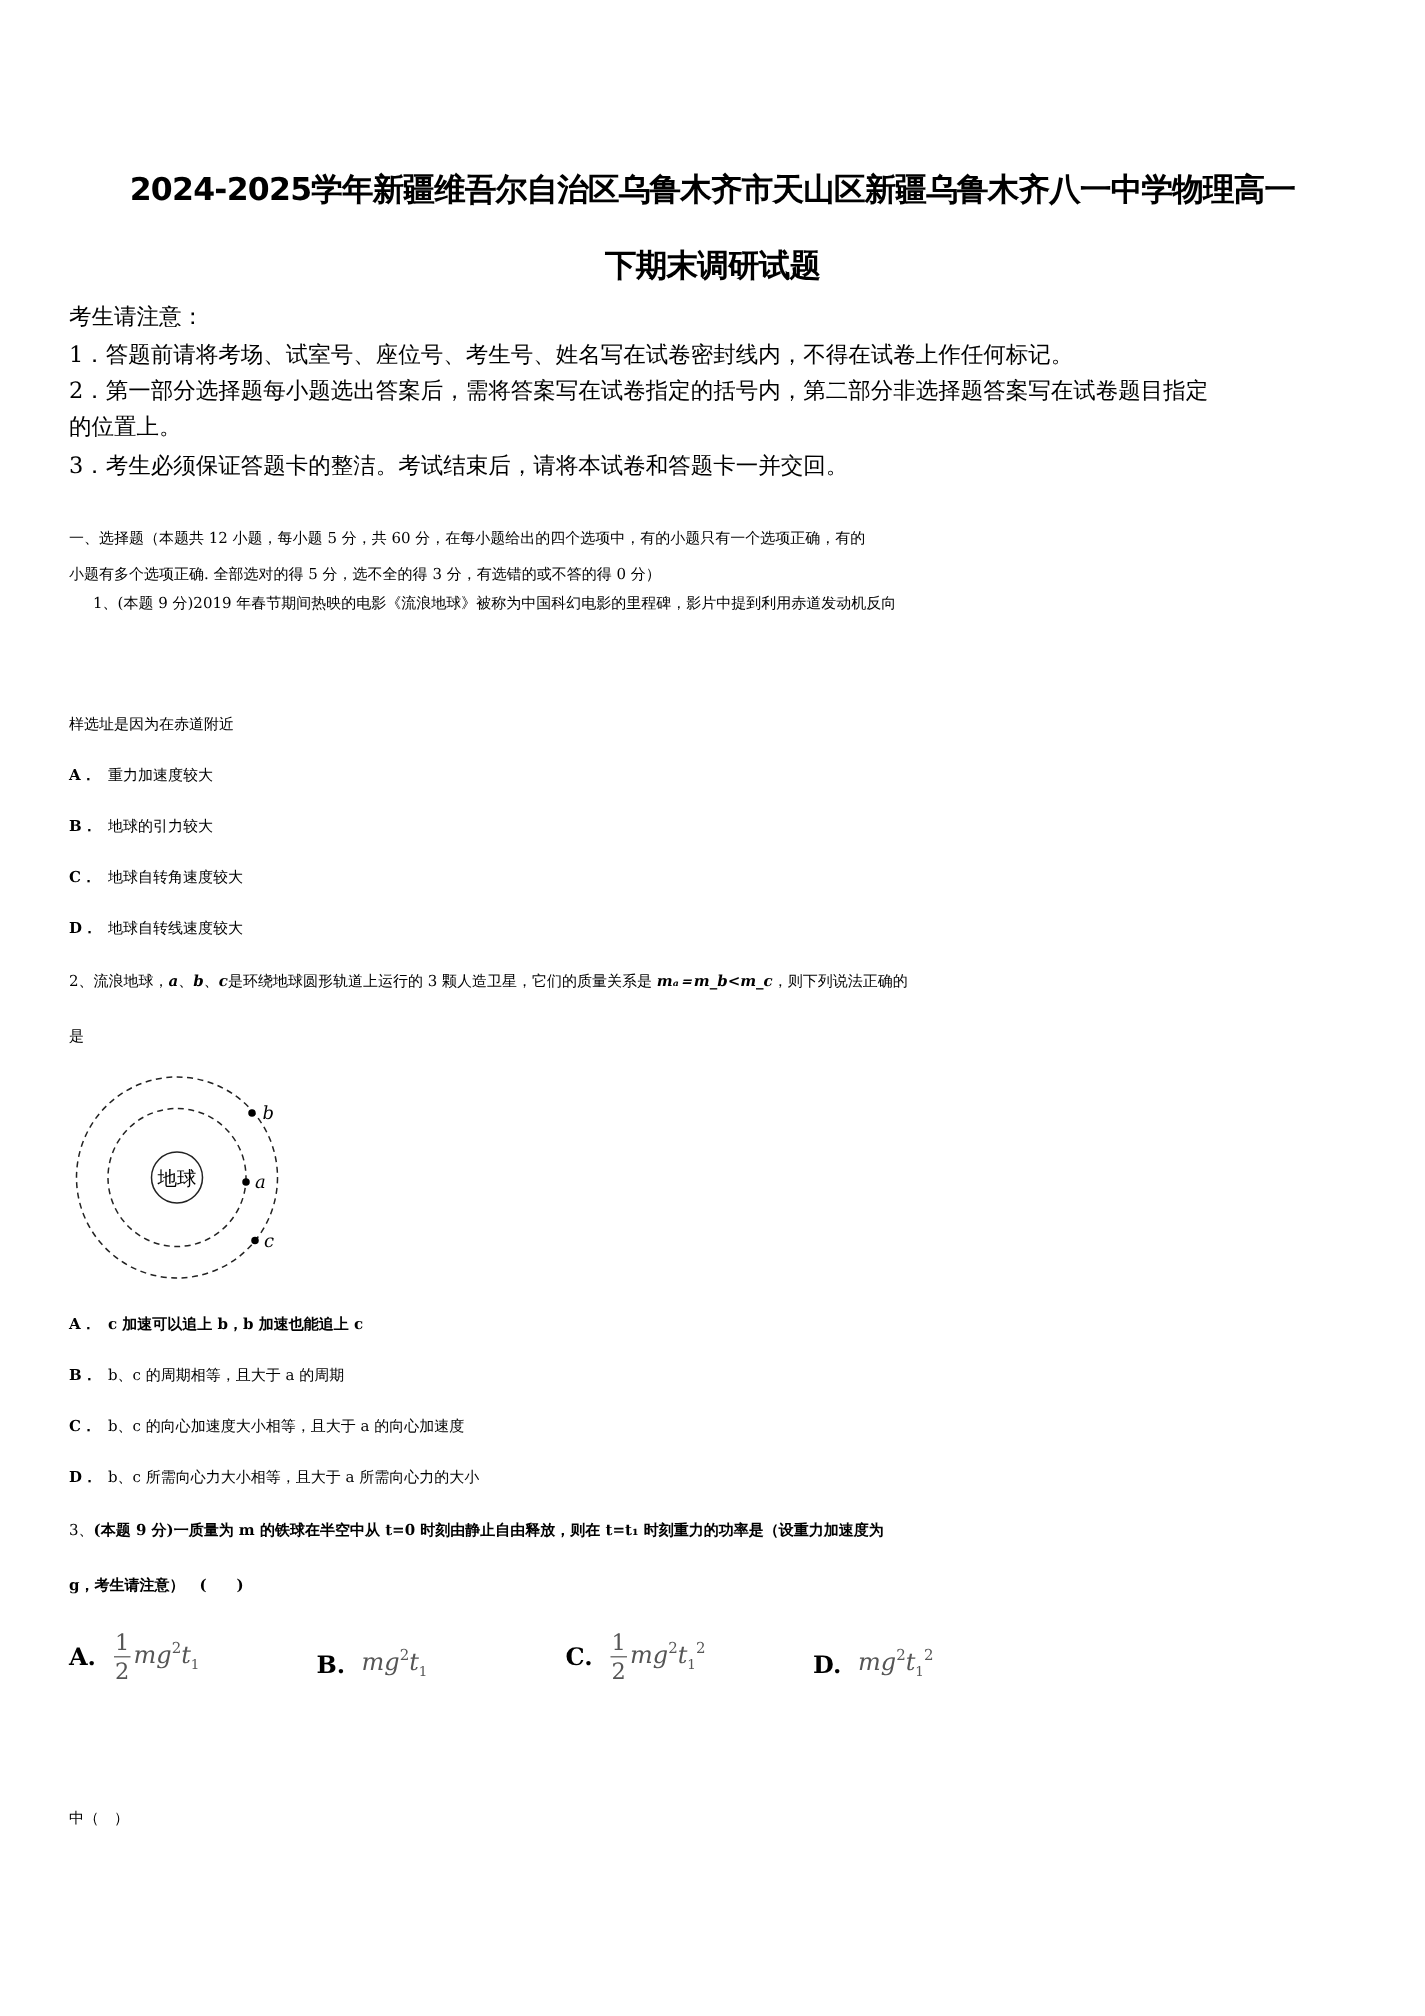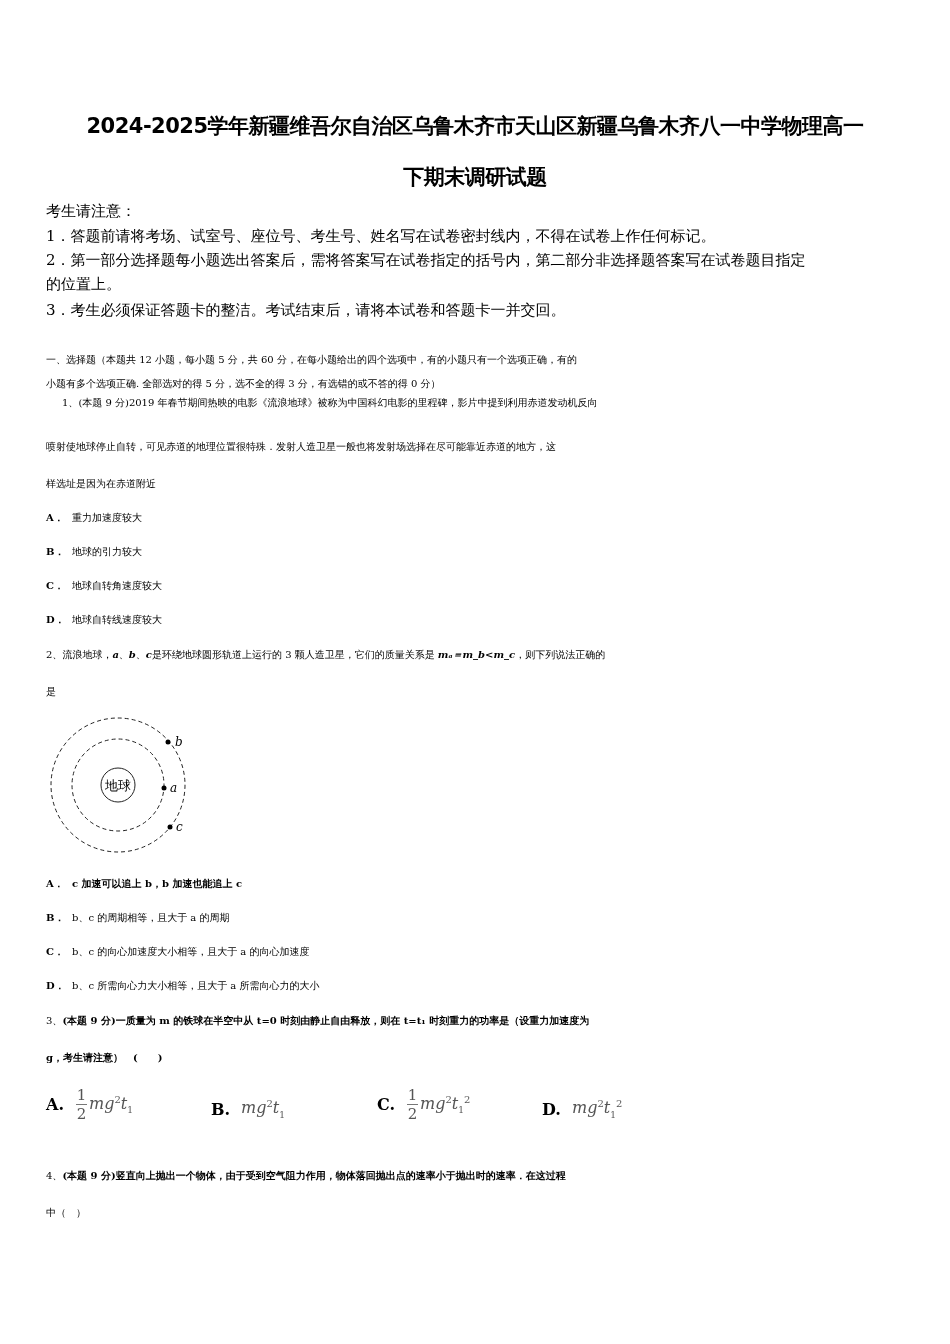--- a/index.html
+++ b/index.html
@@ -49,21 +49,20 @@
   <div class="line notice" style="top:250px;">2．第一部分选择题每小题选出答案后，需将答案写在试卷指定的括号内，第二部分非选择题答案写在试卷题目指定</div>
   <div class="line notice" style="top:274px;">的位置上。</div>
   <div class="line notice" style="top:300px;">3．考生必须保证答题卡的整洁。考试结束后，请将本试卷和答题卡一并交回。</div>
 
   <div class="line" style="top:350px;">一、选择题（本题共 12 小题，每小题 5 分，共 60 分，在每小题给出的四个选项中，有的小题只有一个选项正确，有的</div>
   <div class="line" style="top:374px;">小题有多个选项正确. 全部选对的得 5 分，选不全的得 3 分，有选错的或不答的得 0 分）</div>
 
   <div class="line" style="top:393px;margin-left:16px;">
     <span>1、</span><span>(本题 9 分)2019 年春节期间热映的电影《流浪地球》被称为中国科幻电影的里程碑，影片中提到利用赤道发动机反向</span>
   </div>
-  <div class="line" style="top:437px;">喷射使地球停止自转，可见赤道的地理位置很特殊．发射人造卫星一般也将发射场选择在尽可能靠近赤道的地方，这</div>
   <div class="line" style="top:474px;">样选址是因为在赤道附近</div>
 
   <div class="line" style="top:508px;">
     <span class="opt-letter">A．</span><span>重力加速度较大</span>
   </div>
   <div class="line" style="top:542px;">
     <span class="opt-letter">B．</span><span>地球的引力较大</span>
   </div>
   <div class="line" style="top:576px;">
     <span class="opt-letter">C．</span><span>地球自转角速度较大</span>
@@ -126,18 +125,15 @@
           <span class="num">1</span>
           <span class="bar"></span>
           <span class="den">2</span>
         </span>mg<sup>2</sup>t<sub>1</sub><sup>2</sup></span>
   </div>
   <div class="mc-opt" style="left:542px; top:1094px; height:30px;">
     <span class="opt-letter">D.</span>
     <span class="math">mg<sup>2</sup>t<sub>1</sub><sup>2</sup></span>
   </div>
 
-  <div class="line" style="top:1166px;">
-    <span>4、</span><span class="b">(本题 9 分)竖直向上抛出一个物体，由于受到空气阻力作用，物体落回抛出点的速率小于抛出时的速率．在这过程</span>
-  </div>
   <div class="line" style="top:1203px;">中（　）</div>
 
 </div>
 
 </body></html>

